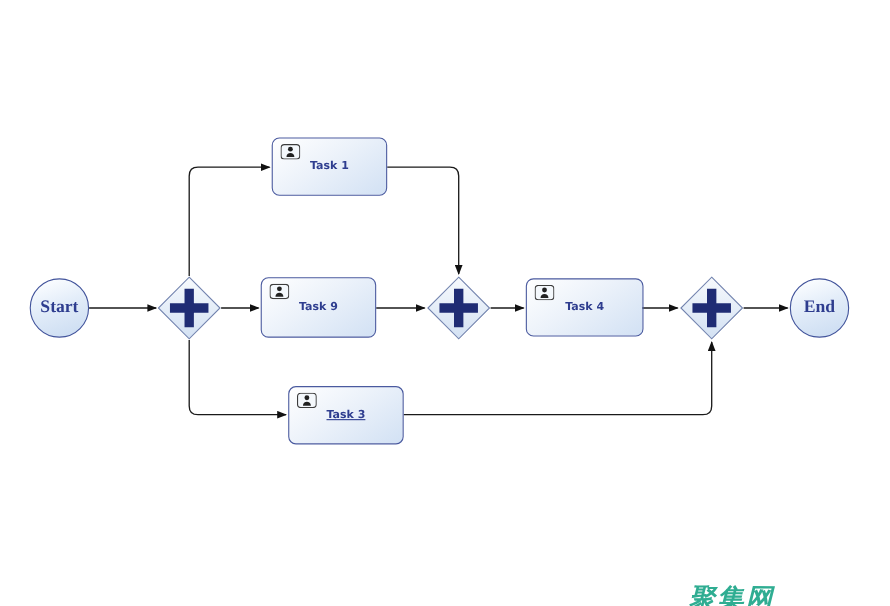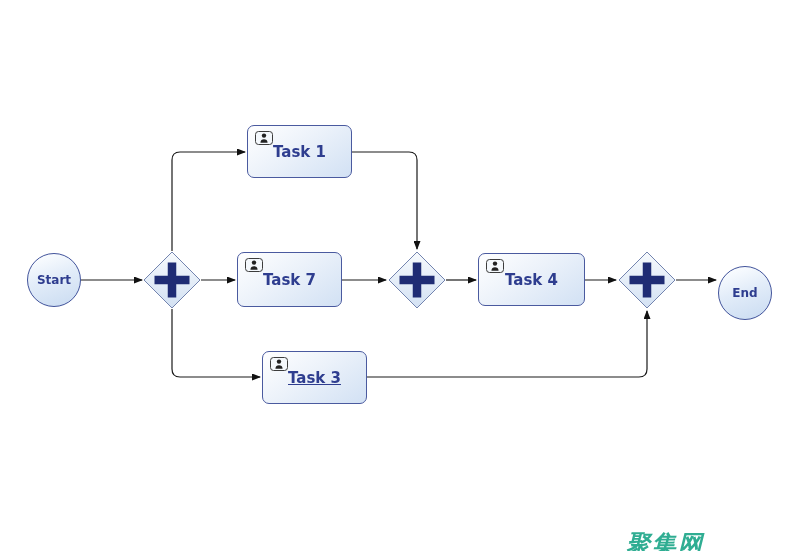--- a/index.html
+++ b/index.html
@@ -8,29 +8,29 @@
     font-family:"DejaVu Sans","Liberation Sans",sans-serif; overflow:hidden;
   }
   .connectors { position:absolute; left:0; top:0; width:809px; height:551px; }
   .connectors path.flow { fill:none; stroke:#1a1a1a; stroke-width:1.2; }
 
   .event {
     position:absolute; width:54px; height:54px; border-radius:50%;
     border:1px solid #41539B; box-sizing:border-box;
     background:linear-gradient(160deg,#fbfdff 8%,#e3edf9 45%,#c9dbf1 100%);
     display:flex; align-items:center; justify-content:center;
-    font-size:12px; font-weight:bold; color:#2E3D8F;
+    font-size:16px; font-weight:bold; color:#2E3D8F;font-family:Liberation Serif, serif;
   }
 
   .task {
     position:absolute; width:105px; border:1px solid #4A5A9F; border-radius:7px;
     box-sizing:border-box;
     background:linear-gradient(145deg,#ffffff 0%,#ecf2fa 45%,#d2e1f4 100%);
     display:flex; align-items:center; justify-content:center;
-    font-size:15px; font-weight:bold; color:#2E3D8F;
+    font-size:10px; font-weight:bold; color:#2E3D8F;
   }
   .task .task-icon { position:absolute; top:5px; left:7px; line-height:0; }
 
   .gateway { position:absolute; width:58px; height:58px; line-height:0; }
 
   .watermark {
     position:absolute; left:626px; top:528px;
     font-size:24px; font-weight:bold; font-style:italic;
     letter-spacing:2px; color:#2FAD92;
     font-family:Liberation Mono, monospace;
@@ -88,21 +88,21 @@
   </div>
 
   <div class="task" style="left:237px; top:252px; height:55px;">
     <span class="task-icon">
       <svg width="18" height="14" viewBox="0 0 18 14" xmlns="http://www.w3.org/2000/svg">
         <rect x="0.5" y="0.5" width="17" height="13" rx="3" fill="#f4f8fc" stroke="#3c3c3c"></rect>
         <circle cx="9" cy="4.6" r="2.2" fill="#222222"></circle>
         <path d="M5.4 11.8 C5.4 9.3 7 8.2 9 8.2 C11 8.2 12.6 9.3 12.6 11.8 Z" fill="#222222"></path>
       </svg>
     </span>
-    <span>Task 7</span>
+    <span>Task 9</span>
   </div>
 
   <div class="task" style="left:262px; top:351px; height:53px;text-decoration:underline;">
     <span class="task-icon">
       <svg width="18" height="14" viewBox="0 0 18 14" xmlns="http://www.w3.org/2000/svg">
         <rect x="0.5" y="0.5" width="17" height="13" rx="3" fill="#f4f8fc" stroke="#3c3c3c"></rect>
         <circle cx="9" cy="4.6" r="2.2" fill="#222222"></circle>
         <path d="M5.4 11.8 C5.4 9.3 7 8.2 9 8.2 C11 8.2 12.6 9.3 12.6 11.8 Z" fill="#222222"></path>
       </svg>
     </span>
@@ -139,19 +139,19 @@
         <linearGradient id="gwgrad3" x1="0" y1="0" x2="0" y2="1">
           <stop offset="0" stop-color="#F7FAFD"></stop>
             <stop offset="1" stop-color="#D3E1F3"></stop>
         </linearGradient>
       </defs>
       <polygon points="29,1 57,29 29,57 1,29" fill="url(#gwgrad3)" stroke="#7384AF" stroke-width="1"></polygon>
       <path d="M29 11.5 V46.5 M11.5 29 H46.5" stroke="#1F2C74" stroke-width="8.5"></path>
     </svg>
   </div>
 
-  <div class="event" style="left:718px; top:266px;">
+  <div class="event" style="left:718px; top:253px;">
     <span>End</span>
   </div>
 
   <div class="watermark">聚集网</div>
 
 </div>
 
 </body></html>

